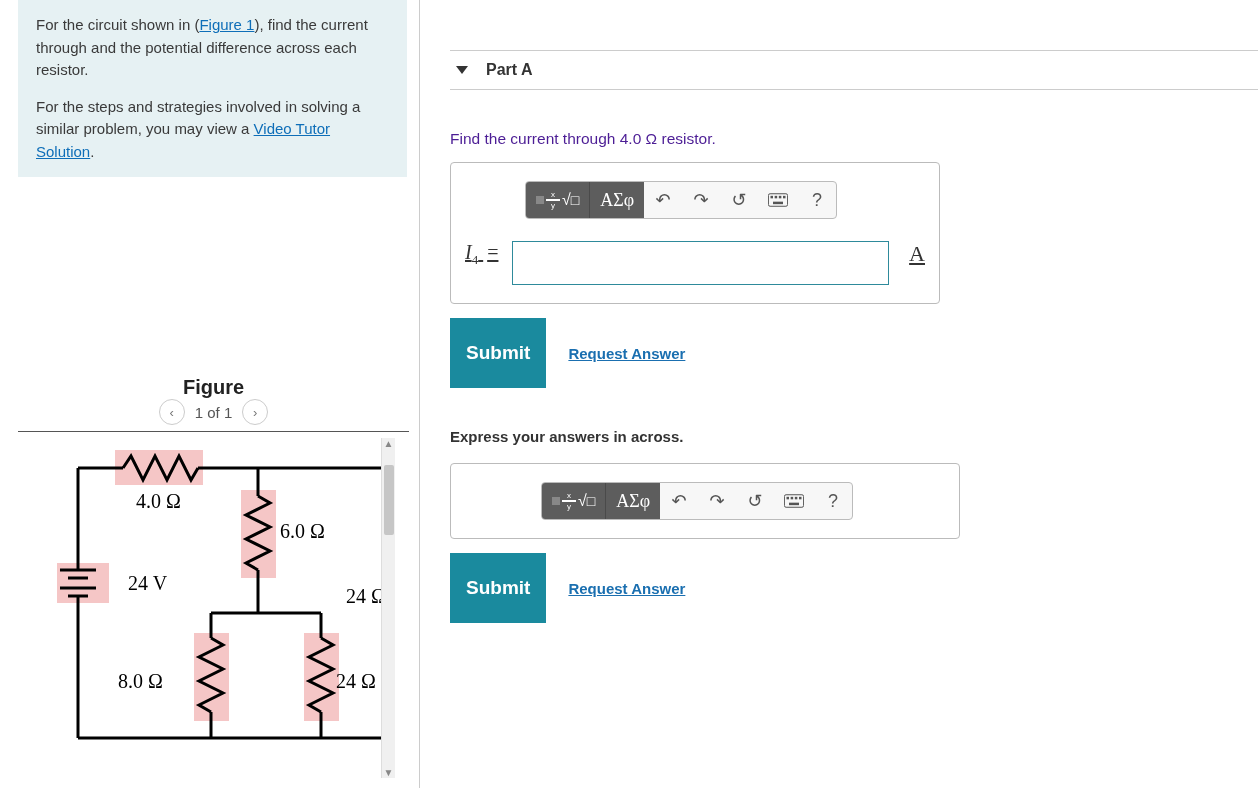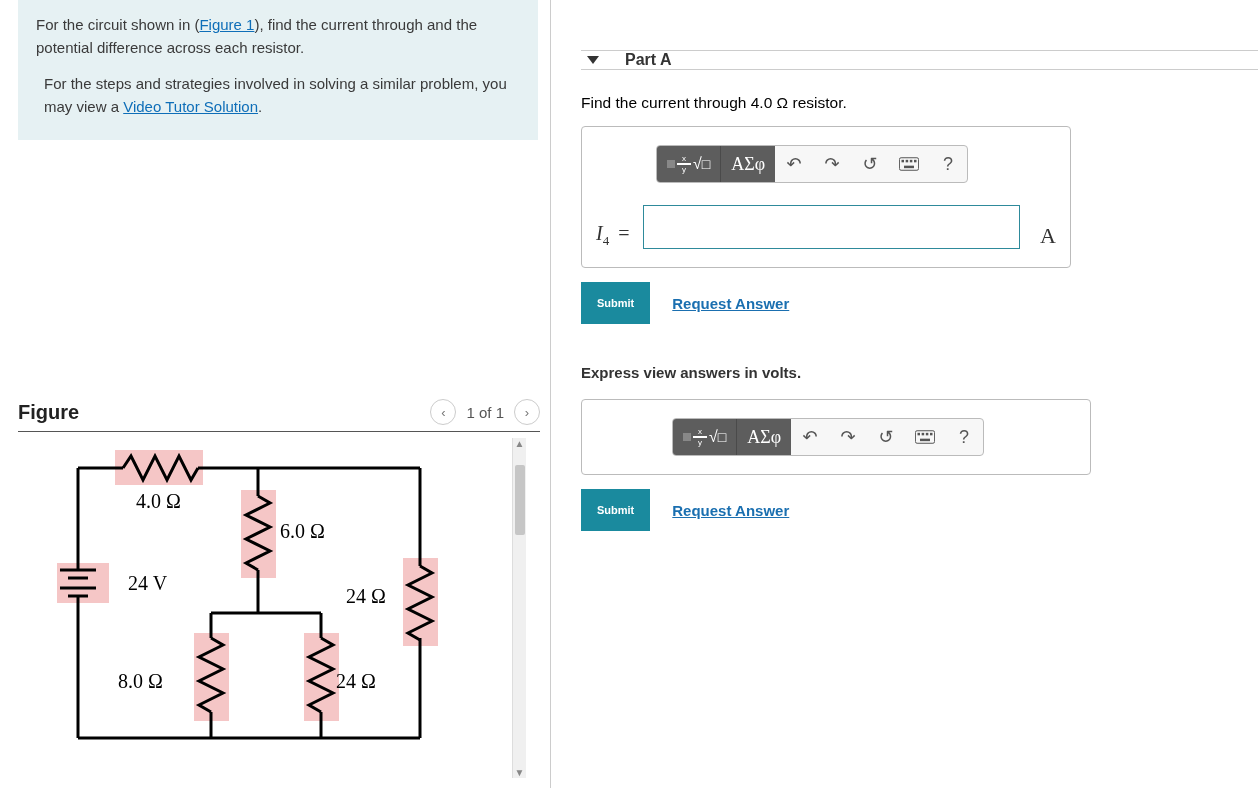--- a/index.html
+++ b/index.html
@@ -7,21 +7,21 @@
     margin: 0;
     font-family: Arial, Helvetica, sans-serif;
     font-size: 15px;
     color: #333;
     background: #fff;
     display: flex;
     width: 1258px;
     height: 788px;
   }
   .left-col {
-    width: 551px;
+    width: 420px;
     padding: 0 10px 10px 18px;
     border-right: 1px solid #ccc;
     display: flex;
     flex-direction: column;
   }
   .intro-box {
     background: #e6f1f3;
     padding: 14px 18px;
     line-height: 1.5;
     color: #3a3a3a;
@@ -31,20 +31,21 @@
   .intro-box a {
     color: #0e6eb8;
     text-decoration: underline;
   }
   .figure-section { margin-top: auto; }
   .figure-header {
     display: flex;
     align-items: center;
     justify-content: space-between;
     margin: 8px 0 6px 0;
+    flex-direction: column;
   }
   .figure-title { font-size: 20px; font-weight: bold; color: #222; }
   .pager { display: flex; align-items: center; gap: 10px; color:#555; }
   .page-btn {
     width: 26px; height: 26px; border: 1px solid #ccc; border-radius: 50%;
     display: flex; align-items: center; justify-content: center;
     color: #777; font-size: 13px; background: #fff; cursor: pointer;
   }
   .divider { border-top: 1px solid #555; margin-bottom: 6px; }
   .figure-wrap {
@@ -62,26 +63,26 @@
   .scroll-overlay .thumb { width:10px; height:70px; background:#c6c6c6; margin-top:16px; border-radius:2px;}
   svg.circuit { width: 430px; height: 320px; display:block; }
   .r-highlight { fill: #f5c6c6; }
   .wire { stroke: #000; stroke-width: 3; fill: none; }
   .clabel { font-family: 'Times New Roman', serif; font-size: 20px; fill: #000; }
 
   .right-col { flex: 1; padding: 50px 0 0 30px; overflow: hidden; }
   .part-block { margin-bottom: 40px; }
   .part-header {
     border-top: 1px solid #ccc; border-bottom: 1px solid #ccc;
-    padding: 0 0; display: flex; align-items: center; gap: 26px;
-    margin-bottom: 24px;
+    padding: 10px 0; display: flex; align-items: center; gap: 18px;
+    margin-bottom: 40px;
   }
   .caret { width:0; height:0; border-left:6px solid transparent; border-right:6px solid transparent; border-top:8px solid #333; margin-left:6px;}
   .part-title { font-weight: bold; font-size: 16px; }
-  .prompt { margin: 0 0 14px 0; color: #000000; font-size: 15.5px; }
+  .prompt { margin: 0 0 14px 0; color: #4c1d95; font-size: 15.5px; }
   .instr { font-weight: bold; margin-bottom: 18px; font-size:15px;}
   .answer-box {
     border: 1px solid #bbb; border-radius: 4px; padding: 18px 14px 18px 14px;
     display: inline-block; min-width: 490px;
   }
   .toolbar {
     display: inline-flex; align-items: center;
     border: 1px solid #bbb; border-radius: 4px;
     background: #f7f7f7;
     margin-left: 60px;
@@ -89,48 +90,48 @@
   .tb-btn {
     padding: 6px 10px; color: #555; font-size: 18px; cursor: pointer;
     display:flex; align-items:center; justify-content:center;
     min-width:38px; height:36px;
   }
   .tb-dark { background: #5d5d5d; color: #fff; }
   .tb-dark:first-child { border-top-left-radius:3px; border-bottom-left-radius:3px;}
   .tb-sep-r { border-right: 1px solid #4a4a4a; }
   .tb-greek { font-family: 'Times New Roman', serif; }
   .kbd-icon svg { width:20px; height:14px; }
-  .input-row { display: flex; align-items: flex-end; gap: 10px; margin-top: 22px; }
+  .input-row { display: flex; align-items: flex-start; gap: 10px; margin-top: 22px; text-decoration: underline; }
   .var-label { font-family: 'Times New Roman', serif; font-size: 20px; font-style: italic; white-space:nowrap; }
   .var-label .sub { font-size: 13px; font-style: normal; vertical-align: sub; }
   .eq { font-style: normal; margin: 0 4px; }
   .answer-input { flex: 1; border: 1px solid #2e8a9b; height: 44px; padding: 4px 8px; font-size: 16px; }
   .unit { font-family: 'Times New Roman', serif; font-size: 22px; margin-left: 10px; }
   .actions { margin-top: 14px; display: flex; align-items: center; gap: 22px; }
   .submit-btn {
-    background: #1a8a9e; color: #fff; border: none; padding: 15px 16px;
-    font-size: 11px; font-weight: bold; cursor: pointer;
+    background: #1a8a9e; color: #fff; border: none; padding: 24px 16px;
+    font-size: 19px; font-weight: bold; cursor: pointer;
   }
   .request-link { color: #1a6fb0; font-weight: bold; text-decoration: underline; font-size:15px; }
   .ohm { font-family: Arial, sans-serif; }
   .frac-icon { display:inline-flex; flex-direction:column; align-items:center; line-height:7px; font-size:8px; gap:1px;}
   .frac-icon .bar { width:14px; height:1.5px; background:#fff; }
   .sqrt-icon::before { content:"√"; font-size:16px; }
   .frac-wrap { display:flex; align-items:center; gap:2px;}
   .frac-wrap .box { width:8px; height:8px; background:#888; }
 </style>
 </head>
 <body>
 
 <div class="left-col">
   <div class="intro-box">
     <p style="margin:0 0 14px 0">
       <span>For the circuit shown in (</span><a href="#">Figure 1</a><span>), find the current through and the potential difference across each resistor.</span>
     </p>
-    <p style="margin:8px">
+    <p style="margin:0">
       <span>For the steps and strategies involved in solving a similar problem, you may view a </span><a href="#">Video Tutor Solution</a><span>.</span>
     </p>
   </div>
 
   <div class="figure-section">
     <div class="figure-header">
       <div class="figure-title">Figure</div>
       <div class="pager">
         <div class="page-btn">‹</div>
         <span>1 of 1</span>
@@ -244,21 +245,21 @@
         <span class="unit">A</span>
       </div>
     </div>
     <div class="actions">
       <button class="submit-btn">Submit</button>
       <a href="#" class="request-link">Request Answer</a>
     </div>
   </div>
 
   <div class="part-block">
-    <div class="instr">Express view answers in volts.</div>
+    <div class="instr">Express your answers in across.</div>
     <div class="answer-box" style="min-width:510px">
       <div class="toolbar" style="margin-left:76px">
         <div class="tb-btn tb-dark tb-sep-r">
           <span class="frac-wrap">
               <span class="box"></span>
               <span class="frac-icon">
                 <span>x</span>
                 <span class="bar"></span>
                 <span>y</span>
               </span>

